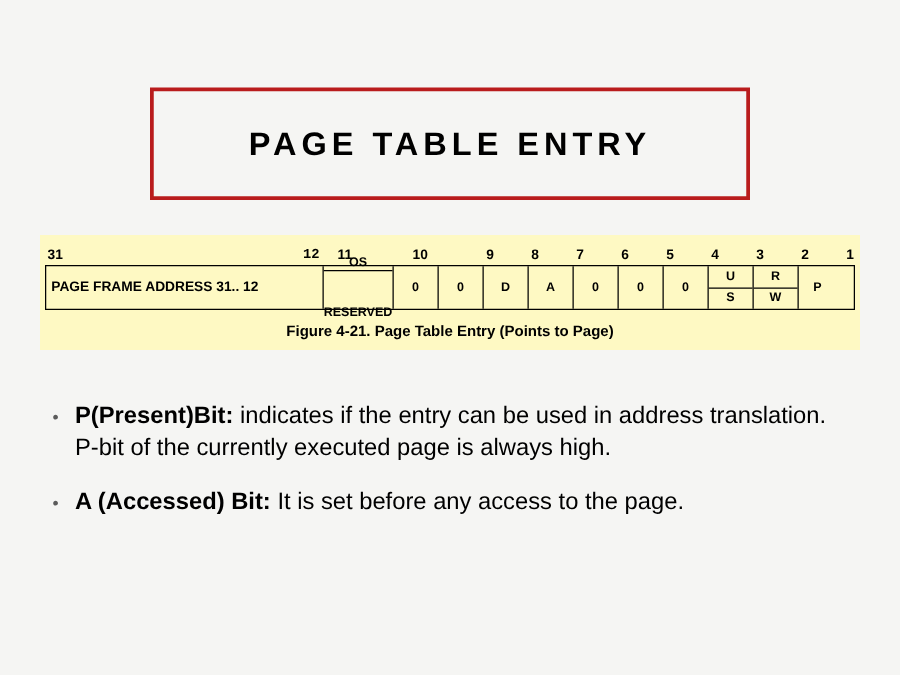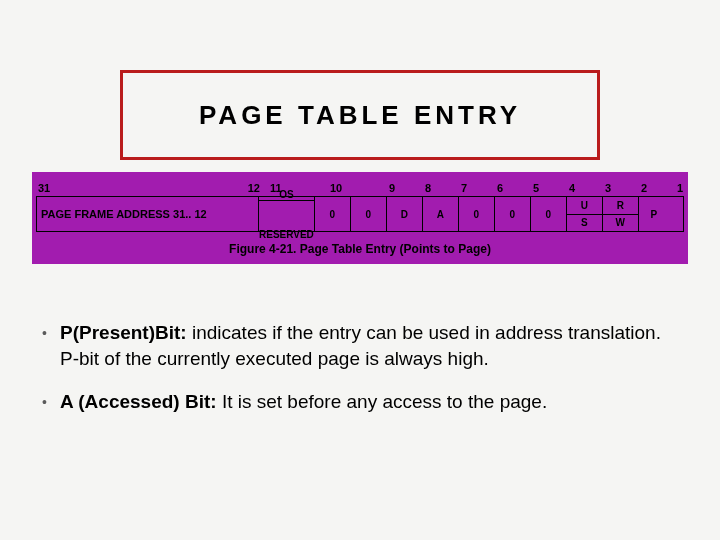--- a/index.html
+++ b/index.html
@@ -31,37 +31,37 @@
     background: #f5f5f3;
   }
   .title-box h1 {
     font-size: 26px;
     font-weight: bold;
     letter-spacing: 4px;
     margin: 0;
   }
   .figure-wrap {
     position: absolute;
-    top: 172px;
+    top: 188px;
     left: 32px;
     width: 656px;
-    background: #a21caf;
+    background: #fef9c3;
     padding: 6px 4px 8px 4px;
     box-sizing: border-box;
   }
   .bitrow {
     display: flex;
     font-size: 11px;
     font-weight: bold;
     margin-bottom: 2px;
     height: 16px;
     align-items: flex-end;
   }
   .bitrow .cell31 { flex: 0 0 200px; padding-left: 2px; }
-  .bitrow .cell12 { flex: 0 0 22px; text-align: right; padding-right: 4px; }
+  .bitrow .cell12 { flex: 0 0 22px; text-align: center; padding-right: 4px; font-family: Liberation Mono, monospace; }
   .bitrow .cell11 { flex: 0 0 60px; padding-left: 6px; }
   .bitrow .cell10 { flex: 0 0 44px; }
   .bitrow .cellb  { flex: 0 0 36px; text-align: center; }
   .bitrow .cell0  { flex: 0 0 30px; text-align: right; padding-right: 2px; }
 
   .fieldrow {
     display: flex;
     border: 1px solid #000;
     height: 34px;
   }

